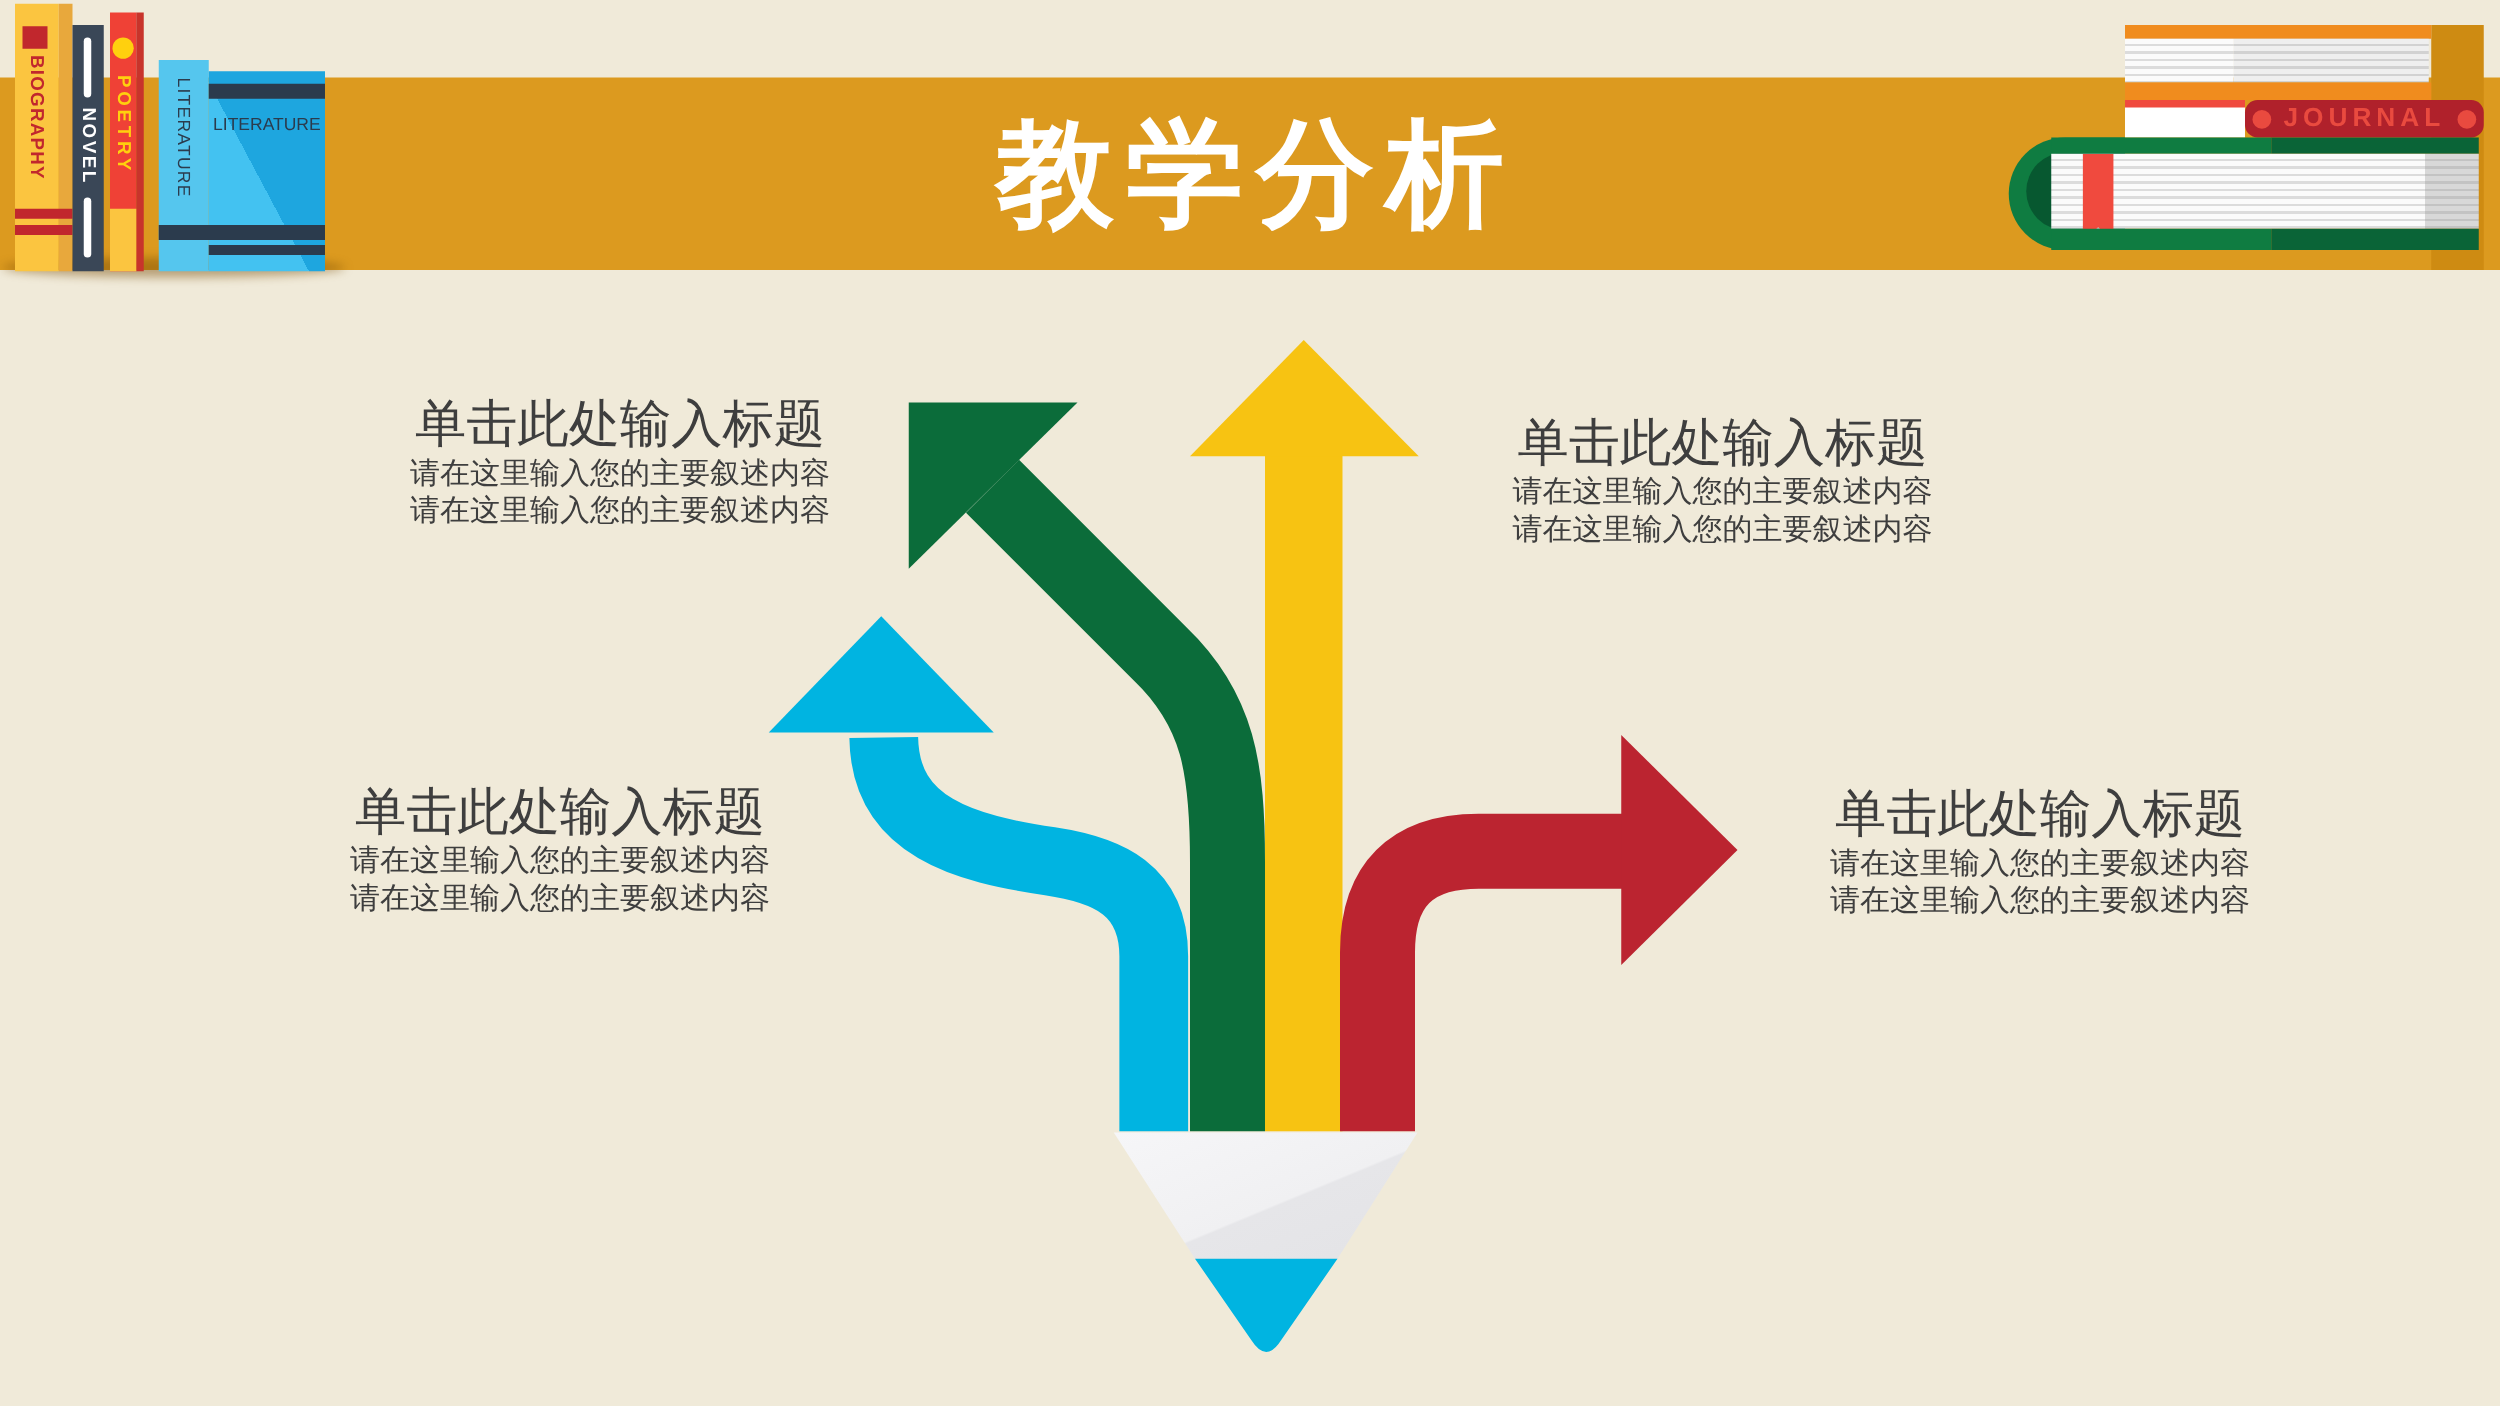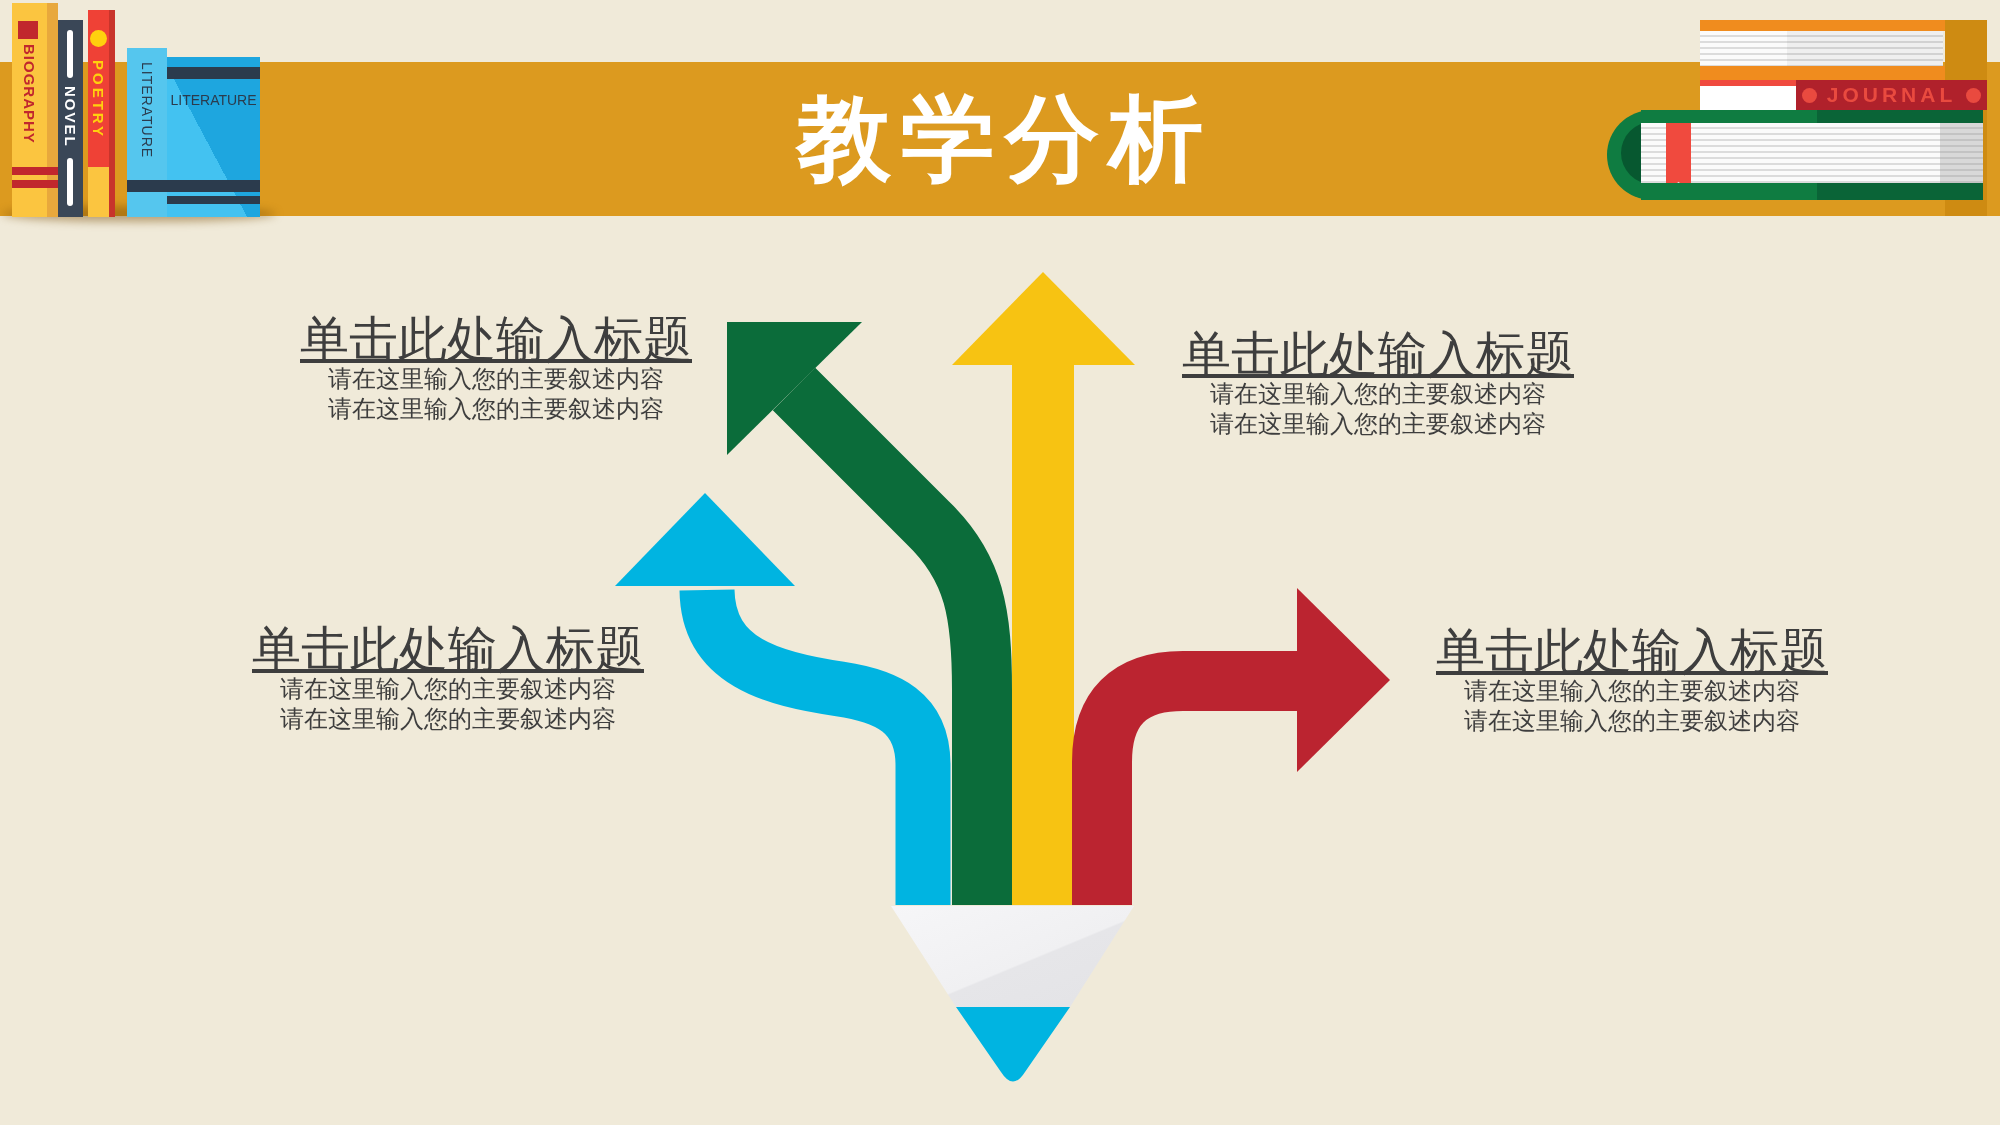--- a/index.html
+++ b/index.html
@@ -42,21 +42,21 @@
   .journal-cover{
     display:flex;align-items:center;justify-content:center;gap:10px;
     color:#E94A3F;font-size:21px;font-weight:bold;letter-spacing:4px;
   }
   .journal-dot{width:15px;height:15px;border-radius:50%;background:#E94A3F;display:inline-block;}
   
   .item{
     position:absolute;width:404px;text-align:center;color:#3E3E3E;
   }
   .item .item-title{
-    font-size:49px;line-height:46px;font-weight:500;margin-bottom:2px;text-decoration:underline;
+    font-size:41px;line-height:46px;font-weight:500;margin-bottom:2px;
   }
   .item .item-line{
     font-size:24px;line-height:30px;
   }
   
   .graphic{position:absolute;left:0;top:0;width:2000px;height:1125px;}
 </style>
 </head>
 <body>
 
@@ -98,21 +98,21 @@
 
 <div>
   <div class="abs" style="left:1945px;top:20px;width:42px;height:196px;background:#CE8B12;"></div>
 
   <div class="abs" style="left:1700px;top:20px;width:245px;height:11px;background:#F08C1E;"></div>
   <div class="abs pages-light" style="left:1700px;top:31px;width:87px;height:35px;"></div>
   <div class="abs pages-mid" style="left:1787px;top:31px;width:156px;height:35px;"></div>
   <div class="abs" style="left:1700px;top:66px;width:245px;height:14px;background:#F08C1E;"></div>
 
   <div class="abs" style="left:1700px;top:80px;width:96px;height:30px;background:#FFFFFF;border-top:6px solid #F04A3E;box-sizing:border-box;"></div>
-  <div class="abs journal-cover" style="left:1796px;top:80px;width:191px;height:30px;background:#B0212B;">
+  <div class="abs journal-cover" style="left:1796px;top:80px;width:191px;height:30px;background:#B0212B;border-radius:10px;">
     <span class="journal-dot"></span>
     <span>JOURNAL</span>
     <span class="journal-dot"></span>
   </div>
 
   <div class="abs" style="left:1607px;top:110px;width:93px;height:90px;background:#0F7C41;border-radius:45px 0 0 45px;"></div>
   <div class="abs" style="left:1621px;top:122px;width:79px;height:62px;background:#075830;border-radius:31px 0 0 31px;"></div>
   <div class="abs" style="left:1641px;top:110px;width:176px;height:13px;background:#0F7C41;"></div>
   <div class="abs" style="left:1817px;top:110px;width:166px;height:13px;background:#0A6437;"></div>
   <div class="abs pages-light" style="left:1641px;top:123px;width:299px;height:60px;"></div>

